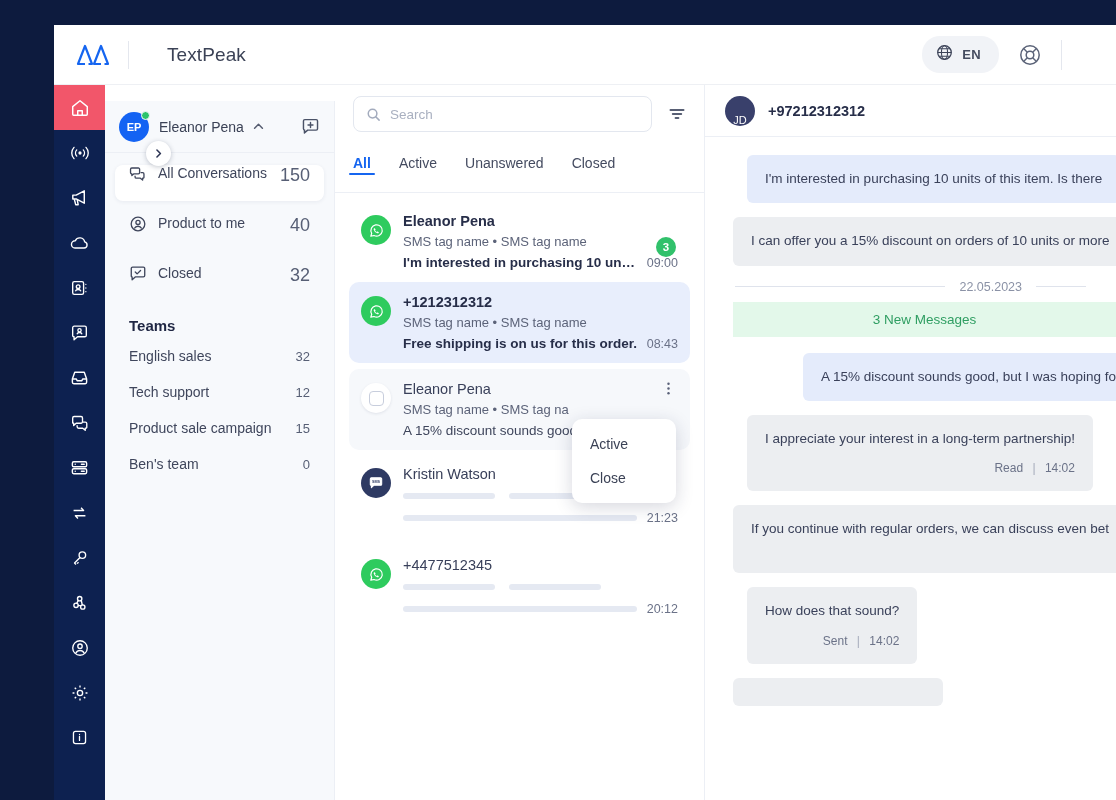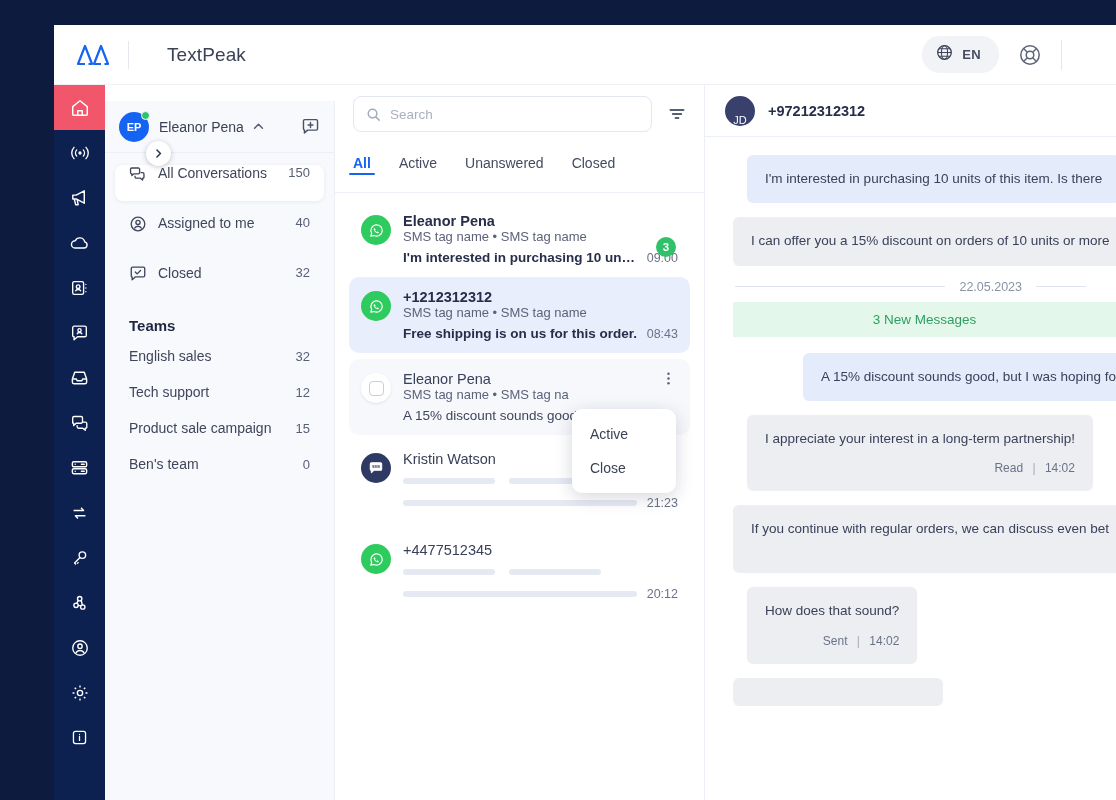--- a/index.html
+++ b/index.html
@@ -87,21 +87,21 @@
   .newmsg-btn { margin-left:auto; color:#4a5267; display:flex; }
 
   .nav-list { padding:12px 0 0 0; }
   .nav-item {
     height:36px; margin:0 10px 14px 10px; padding:0 14px;
     display:flex; border-radius:8px;
     font-size:14px; color:#3f465c;
   }
   .nav-item.selected { background:#ffffff; box-shadow:0 1px 4px rgba(30,40,80,.07); }
   .nav-ico { width:18px; height:18px; margin-right:11px; display:flex; align-items:center; color:#3f465c; flex:none; }
-  .nav-count { margin-left:auto; font-size:13px; color:#575f75; }
+  .nav-count { margin-left:auto; font-size:18px; color:#575f75; }
 
   .teams-head {
     margin:16px 0 4px 24px; font-size:15px; font-weight:700; color:#1f2643;
   }
   .team-item {
     height:36px; margin:0 10px; padding:0 14px;
     display:flex; align-items:center; font-size:14px; color:#3f465c;
   }
   .team-count { margin-left:auto; font-size:13px; color:#575f75; }
 
@@ -144,21 +144,21 @@
   .conv-av {
     width:30px; height:30px; border-radius:50%; flex:none;
     display:flex; align-items:center; justify-content:center; margin-top:2px;
   }
   .av-wa { background:#2ecb5e; }
   .av-tg { background:#2ba3e3; }
   .av-sms { background:#2e3a63; }
   .conv-body { flex:1; min-width:0; }
   .conv-name { font-size:14.5px; font-weight:700; color:#272e49; }
   .conv-name.light { font-weight:400; color:#39405a; }
-  .conv-tags { font-size:13px; color:#5c6379; }
+  .conv-tags { font-size:13px; color:#5c6379; margin-top:5px; }
   .conv-last {
     margin-top:6px; display:flex; align-items:baseline; gap:8px;
   }
   .conv-text {
     font-size:13.5px; font-weight:700; color:#272e49;
     white-space:nowrap; overflow:hidden; text-overflow:ellipsis; flex:1;
   }
   .conv-text.light { font-weight:400; color:#3f465c; }
   .conv-time { font-size:12.5px; color:#6b7288; flex:none; }
   .conv-badge {
@@ -410,21 +410,21 @@
         <span class="nav-count">150</span>
       </div>
       <div class="nav-item">
         <span class="nav-ico">
           <svg width="18" height="18" viewBox="0 0 19 19" fill="none" stroke="#3f465c" stroke-width="1.4" stroke-linejoin="round">
             <circle cx="9.5" cy="9.5" r="7.2"></circle>
                 <circle cx="9.5" cy="7.8" r="2.2"></circle>
                 <path d="M5.6 14.2a4.4 4.4 0 0 1 7.8 0"></path>
           </svg>
         </span>
-        <span>Assigned to me</span>
+        <span>Product to me</span>
         <span class="nav-count">40</span>
       </div>
       <div class="nav-item">
         <span class="nav-ico">
           <svg width="18" height="18" viewBox="0 0 19 19" fill="none" stroke="#3f465c" stroke-width="1.4" stroke-linejoin="round">
             <path d="M2.4 3.6A1.4 1.4 0 0 1 3.8 2.2h11.4a1.4 1.4 0 0 1 1.4 1.4v7.6a1.4 1.4 0 0 1-1.4 1.4H6.6l-3.3 3v-3h-.3a1 1 0 0 1-.6-1z"></path>
             <path d="M6.6 7.4 8.6 9.4l3.6-3.6" stroke-linecap="round"></path>
           </svg>
         </span>
         <span>Closed</span>

